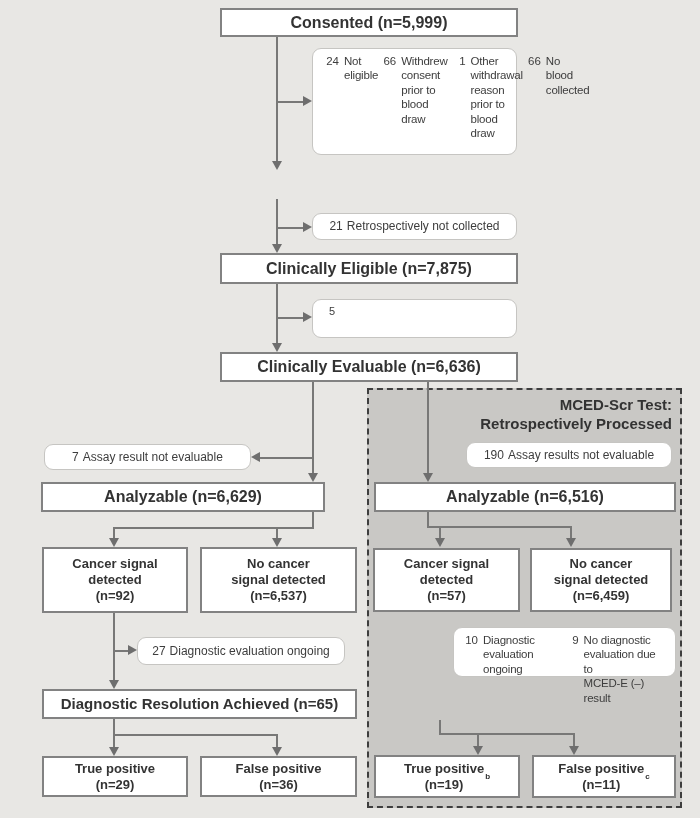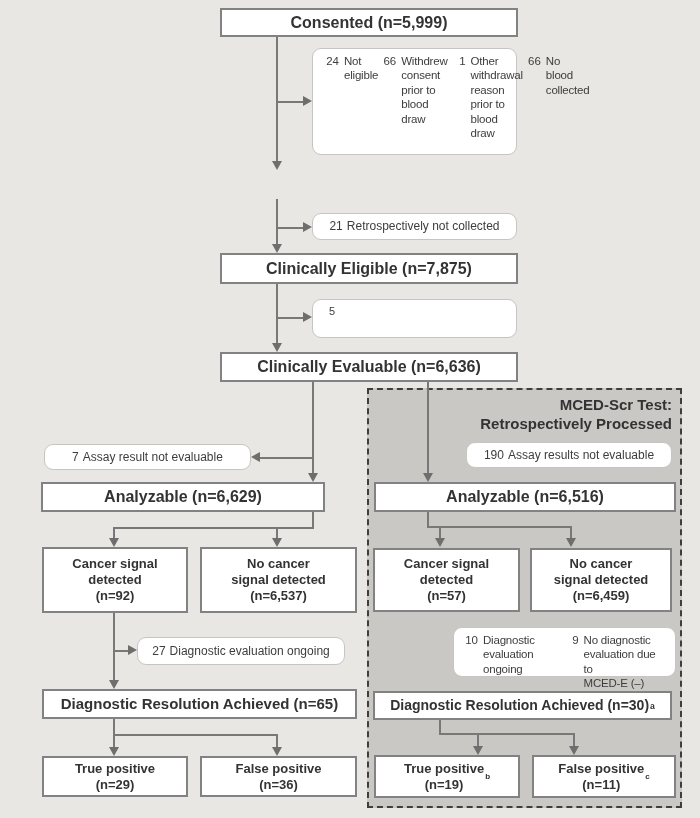--- a/index.html
+++ b/index.html
@@ -177,23 +177,20 @@
       <span class="nnum w16">10</span>
       <span class="ntxt">Diagnostic evaluation ongoing</span>
     </div>
     <div class="nrow">
       <span class="nnum w16">9</span>
       <span class="ntxt">No diagnostic evaluation due to
 MCED-E (–) result</span>
     </div>
   </div>
 
-  <div class="box f14" style="left:373px;top:691px;width:299px;height:29px">
-    <span>Diagnostic Resolution Achieved (n=30)</span><sup>a</sup>
-  </div>
 
   <div class="box f13" style="left:374px;top:755px;width:146px;height:43px">
     <span>True positive
 (n=19)</span><sup>b</sup>
   </div>
   <div class="box f13" style="left:532px;top:755px;width:144px;height:43px">
     <span>False positive
 (n=11)</span><sup>c</sup>
   </div>
 

